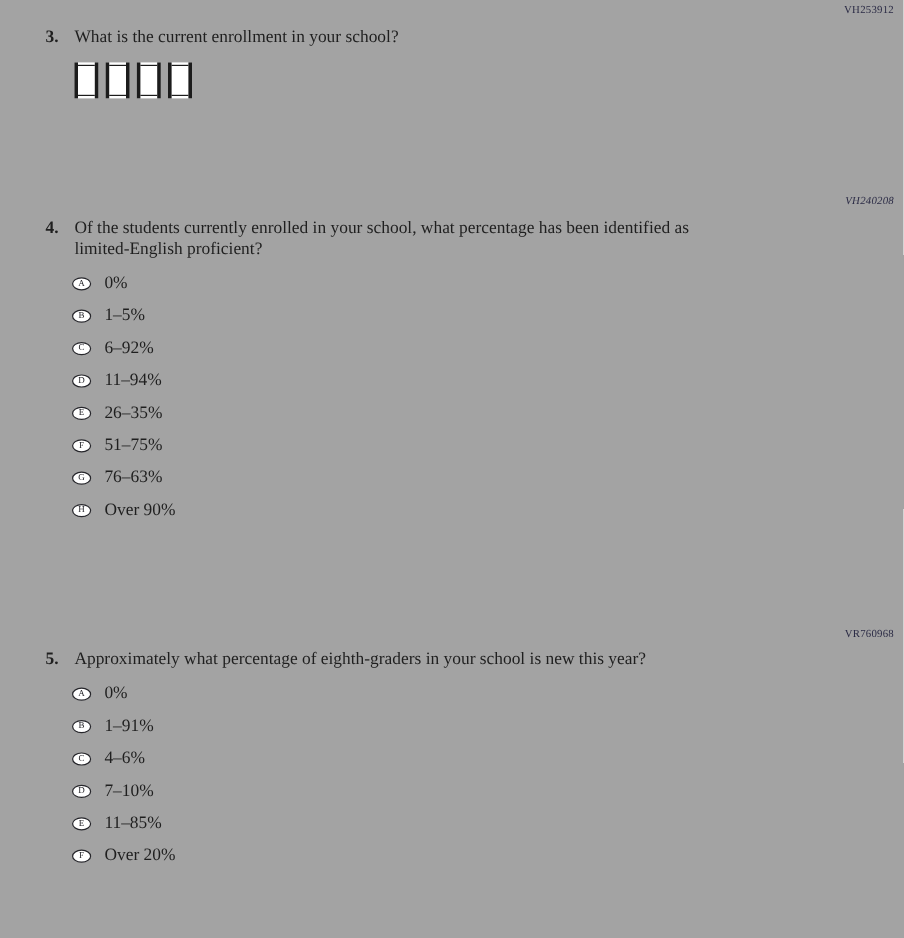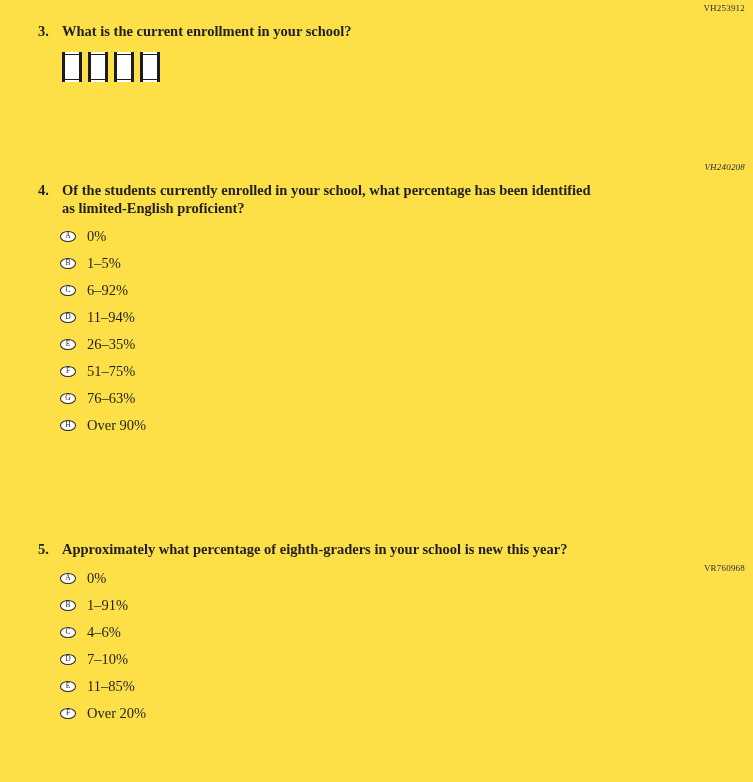--- a/index.html
+++ b/index.html
@@ -1,53 +1,53 @@
 <!DOCTYPE html>
 <html><head>
 <meta charset="utf-8">
 <style>
   * { margin: 0; padding: 0; box-sizing: border-box; }
   html, body { background: #ffffff; }
   .page {
     position: relative;
     width: 753px;
     height: 782px;
-    background: #fde047;
+    background: #a3a3a3;
     font-family: "Liberation Serif", "DejaVu Serif", serif;
     color: #1f1f1f;
     overflow: hidden;
   }
   .item-code {
     position: absolute;
     right: 8px;
     font-size: 9px;
     letter-spacing: 0.2px;
     color: #2b2b45;
   }
   .code-1 { top: 3px; }
   .code-2 { top: 162px; font-style: italic; }
-  .code-3 { top: 523px; margin-top: 40px; }
+  .code-3 { top: 523px; }
 
   .question-row {
     position: absolute;
     left: 38px;
     display: flex;
     font-size: 14.5px;
     line-height: 18px;
   }
   .q3-row { top: 22px; }
   .q4-row { top: 181px; }
   .q5-row { top: 540px; }
 
   .q-num {
     width: 24px;
     flex: 0 0 24px;
     font-weight: bold;
   }
-  .q-text { max-width: 660px; font-weight: bold; }
+  .q-text { max-width: 660px; }
   .q4-row .q-text { max-width: 532px; }
 
   .digit-boxes {
     position: absolute;
     left: 62px;
     top: 52px;
     display: flex;
     gap: 6px;
   }
   .digit-box {

